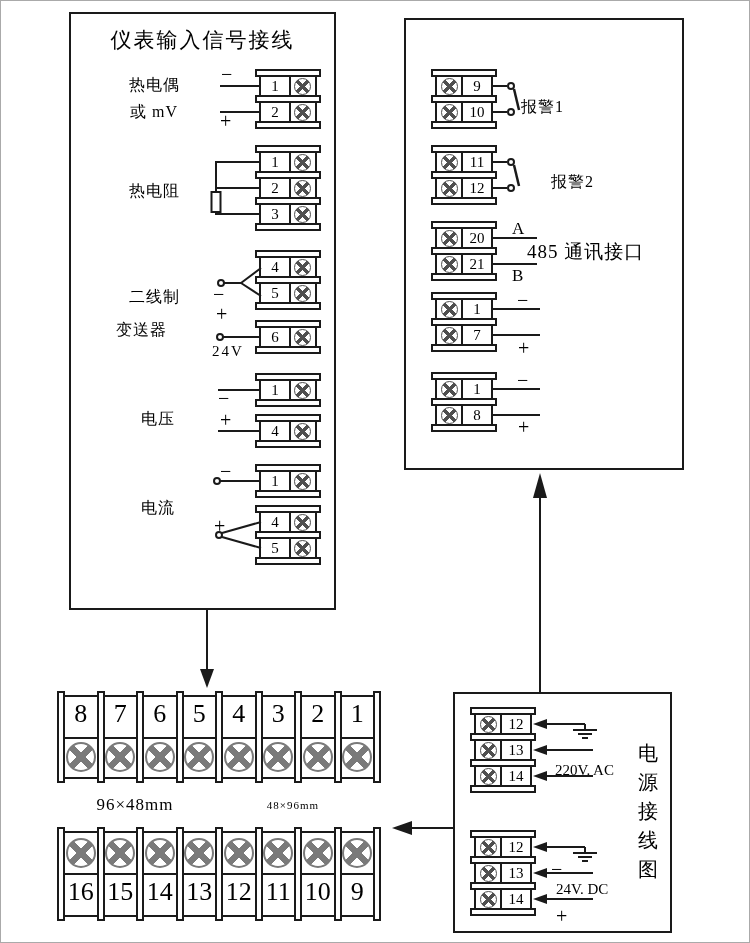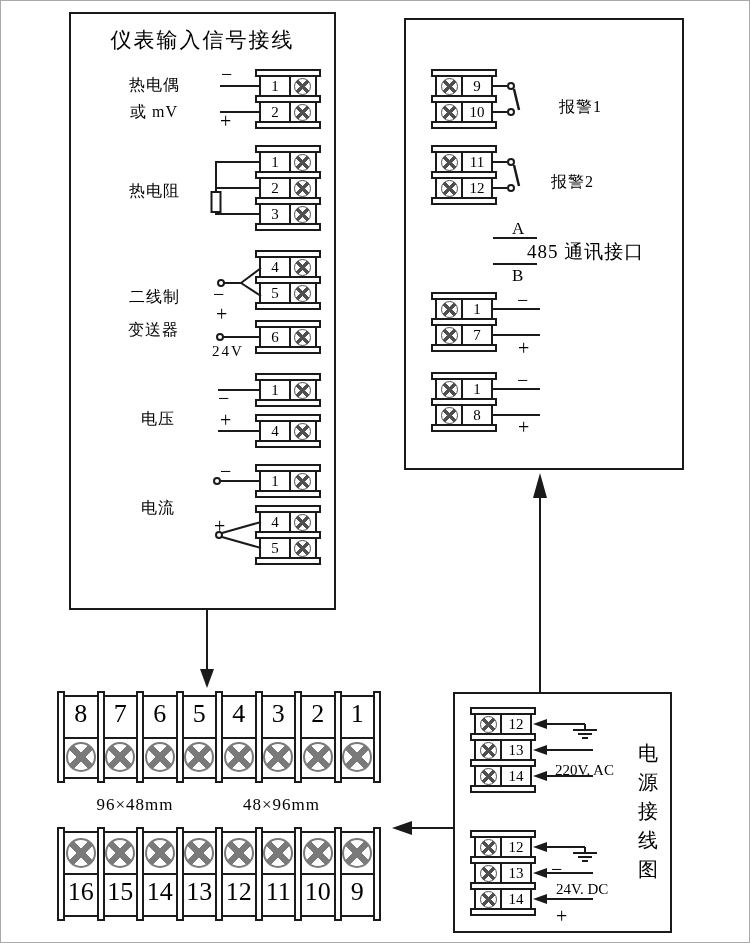--- a/index.html
+++ b/index.html
@@ -137,21 +137,21 @@
       </g>
     </g>
   </svg>
 
   <div class="title" style="left:69px;top:26px;width:267px">仪表输入信号接线</div>
 
   <div class="lbl" style="left:129px;top:74px">热电偶</div>
   <div class="lbl" style="left:130px;top:101px">或 mV</div>
   <div class="lbl" style="left:129px;top:180px">热电阻</div>
   <div class="lbl" style="left:129px;top:286px">二线制</div>
-  <div class="lbl" style="left:128px;top:319px">变送器</div>
+  <div class="lbl" style="left:116px;top:319px">变送器</div>
   <div class="lbl" style="left:141px;top:408px">电压</div>
   <div class="lbl" style="left:141px;top:497px">电流</div>
 
   <div class="sign" style="left:221px;top:64px">−</div>
   <div class="sign" style="left:220px;top:111px">+</div>
   <div class="sign" style="left:213px;top:284px">−</div>
   <div class="sign" style="left:216px;top:304px">+</div>
   <div class="sign small" style="left:212px;top:343px">24V</div>
   <div class="sign" style="left:218px;top:388px">−</div>
   <div class="sign" style="left:220px;top:410px">+</div>
@@ -292,41 +292,58 @@
       </div>
     <div class="tbar"></div>
     <div class="trow">
         <div class="cscr sep">
           <span class="screw"></span>
         </div>
         <div class="cnum">10</div>
       </div>
     <div class="tbar"></div>
   </div>
-  <div class="lbl" style="left:559px;top:96px">报警1</div>
+  <div class="lbl" style="left:521px;top:96px">报警1</div>
 
   <div class="tblock" style="left:431px;top:145px">
     <div class="tbar"></div>
     <div class="trow">
         <div class="cscr sep">
           <span class="screw"></span>
         </div>
         <div class="cnum">11</div>
       </div>
     <div class="tbar"></div>
     <div class="trow">
         <div class="cscr sep">
           <span class="screw"></span>
         </div>
         <div class="cnum">12</div>
       </div>
     <div class="tbar"></div>
   </div>
   <div class="lbl" style="left:551px;top:171px">报警2</div>
 
+  <div class="tblock" style="left:431px;top:221px">
+    <div class="tbar"></div>
+    <div class="trow">
+        <div class="cscr sep">
+          <span class="screw"></span>
+        </div>
+        <div class="cnum">20</div>
+      </div>
+    <div class="tbar"></div>
+    <div class="trow">
+        <div class="cscr sep">
+          <span class="screw"></span>
+        </div>
+        <div class="cnum">21</div>
+      </div>
+    <div class="tbar"></div>
+  </div>
   <div class="sign" style="left:512px;top:219px;font-size:17px">A</div>
   <div class="lbl" style="left:527px;top:241px;font-size:19px">485 通讯接口</div>
   <div class="sign" style="left:512px;top:266px;font-size:17px">B</div>
 
   <div class="tblock" style="left:431px;top:292px">
     <div class="tbar"></div>
     <div class="trow">
         <div class="cscr sep">
           <span class="screw"></span>
         </div>
@@ -450,21 +467,21 @@
     <div class="post" style="left:83px;height:92px"></div>
     <div class="post" style="left:122.5px;height:92px"></div>
     <div class="post" style="left:162px;height:92px"></div>
     <div class="post" style="left:201.5px;height:92px"></div>
     <div class="post" style="left:241px;height:92px"></div>
     <div class="post" style="left:280.5px;height:92px"></div>
     <div class="post" style="left:320px;height:92px"></div>
   </div>
 
   <div class="lbl" style="left:85px;top:794px;width:100px;text-align:center;font-size:17px">96×48mm</div>
-  <div class="lbl" style="left:243px;top:794px;width:100px;text-align:left;font-size:17px">48×96mm</div>
+  <div class="lbl" style="left:243px;top:794px;width:100px;text-align:center;font-size:11px">48×96mm</div>
 
   <div class="strip" style="left:53px;top:827px;height:94px">
     <div class="body"></div>
     <div class="mid"></div>
     <span class="screw big" style="left:12.75px;top:11px"></span>
     <span class="screw big" style="left:52.25px;top:11px"></span>
     <span class="screw big" style="left:91.75px;top:11px"></span>
     <span class="screw big" style="left:131.25px;top:11px"></span>
     <span class="screw big" style="left:170.75px;top:11px"></span>
     <span class="screw big" style="left:210.25px;top:11px"></span>

